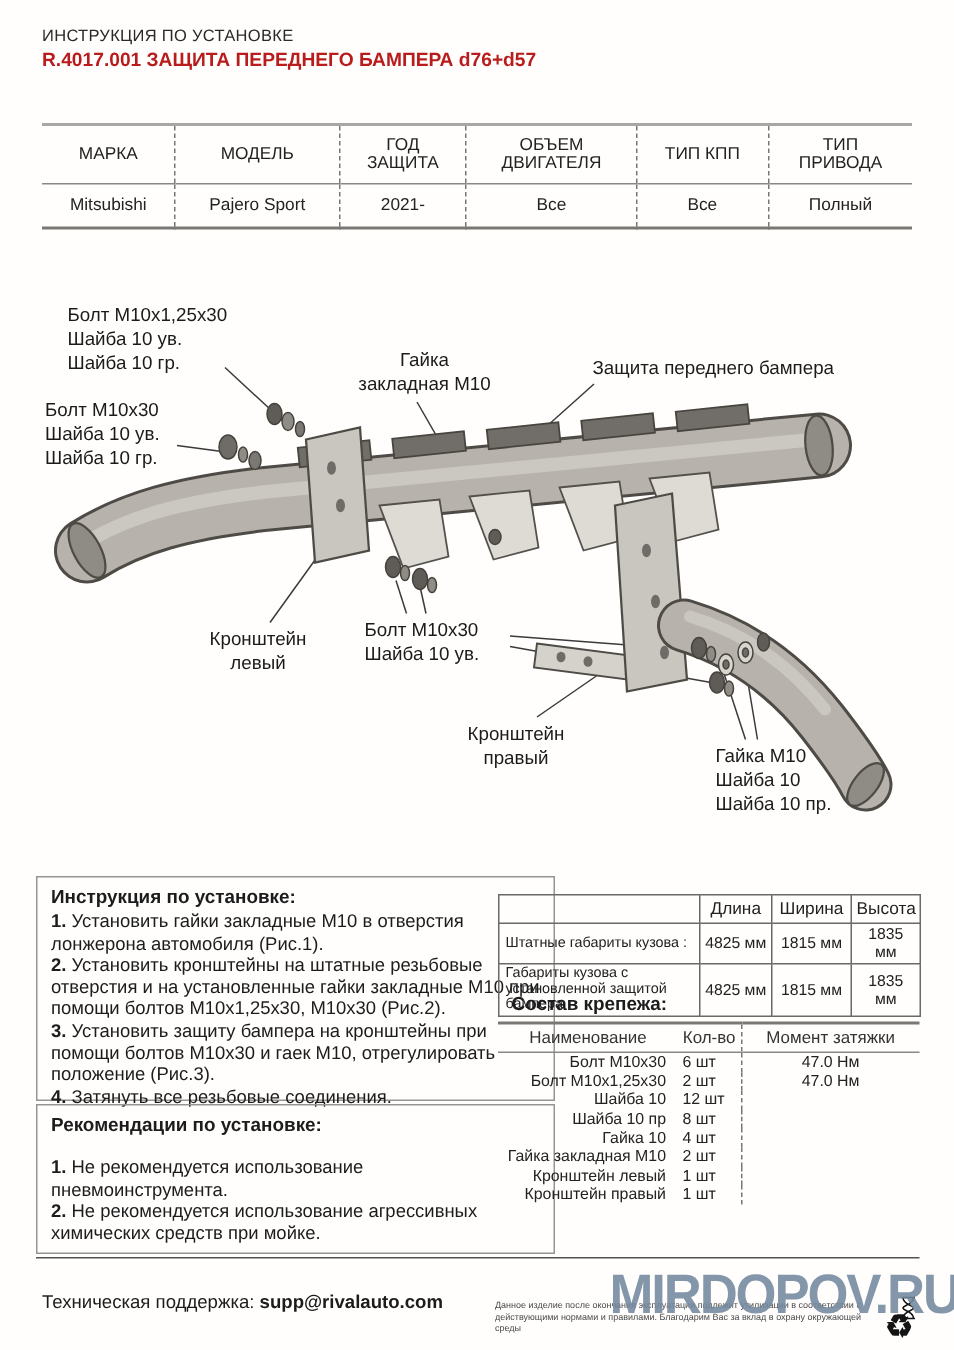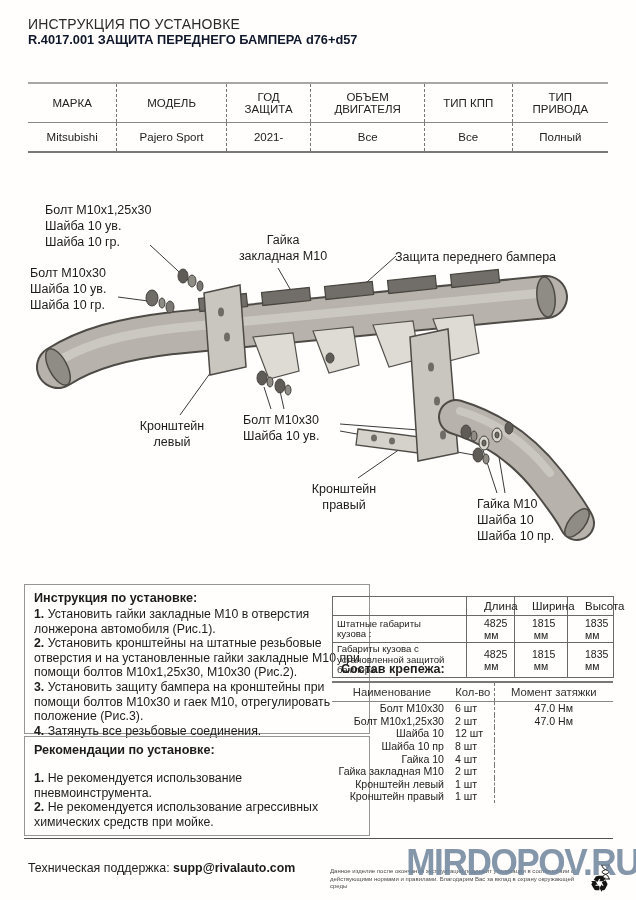--- a/index.html
+++ b/index.html
@@ -1,22 +1,22 @@
 <!DOCTYPE html>
 <html><head>
 <meta charset="utf-8">
 <style>
   html,body{margin:0;padding:0;background:#e8e8e8;}
   .page{position:relative;width:636px;height:900px;background:#fffefd;
         font-family:"Liberation Sans",sans-serif;color:#1c1c1c;overflow:hidden;margin:0 auto;}
 
   
   .hdr{position:absolute;left:28px;top:16px;line-height:16px;}
-  .hdr .l1{font-size:14px;color:#2a2a2a;letter-spacing:.2px;}
-  .hdr .l2,.hdr .l3{font-size:12.8px;font-weight:bold;color:#0f172a;}
+  .hdr .l1{font-size:11px;color:#2a2a2a;letter-spacing:.2px;}
+  .hdr .l2,.hdr .l3{font-size:12.8px;font-weight:bold;color:#b91c1c;}
 
   
   table{border-collapse:collapse;}
   .spec{position:absolute;left:28px;top:82px;width:580px;
         border-top:2px solid #a9a7a4;border-bottom:2px solid #7a7875;}
   .spec th,.spec td{border-left:1px dashed #777;font-weight:normal;text-align:center;
         font-size:11.5px;color:#222;padding:2px 3px;white-space:pre-line;}
   .spec th:first-child,.spec td:first-child{border-left:none;}
   .spec thead th{height:34px;border-bottom:1px solid #8a8886;}
   .spec tbody td{height:24px;}
@@ -32,21 +32,21 @@
         box-sizing:border-box;padding:5px 9px;font-size:12.3px;line-height:14.6px;}
   .tbox.instr{top:584px;height:150px;}
   .tbox.reco{top:736px;height:100px;}
   .tbox h3{margin:0 0 1px 0;font-size:12.6px;line-height:16px;}
   .tbox p{margin:0;}
   .tbox.reco p.first{margin-top:13px;}
 
   
   .dims{position:absolute;left:332px;top:596px;width:281px;table-layout:fixed;}
   .dims th,.dims td{border:1px solid #6b6966;font-weight:normal;text-align:center;
-        font-size:10.5px;color:#222;padding:1px 17px;}
+        font-size:10.5px;color:#222;padding:1px 3px;}
   .dims th{font-size:11.5px;height:16px;}
   .dims td.lbl{text-align:left;font-size:9.6px;line-height:10.5px;padding-left:4px;}
   .dims col.c0{width:134px}.dims col.c1{width:48px}.dims col.c2{width:53px}.dims col.c3{width:46px}
 
   .sostav-h{position:absolute;left:341px;top:662px;font-size:12.6px;font-weight:bold;}
 
   
   .fast{position:absolute;left:332px;top:681px;width:281px;table-layout:fixed;}
   .fast col.c0{width:120px}.fast col.c1{width:42px}.fast col.c2{width:119px}
   .fast th{font-weight:normal;font-size:11.3px;color:#333;height:16px;
@@ -194,21 +194,21 @@
     </svg>
 
     <div class="dlabel" style="left:17px;top:17px;">Болт М10х1,25х30
 Шайба 10 ув.
 Шайба 10 гр.</div>
     <div class="dlabel" style="left:2px;top:80px;">Болт М10х30
 Шайба 10 ув.
 Шайба 10 гр.</div>
     <div class="dlabel center" style="left:185px;top:47px;width:140px;">Гайка
 закладная М10</div>
-    <div class="dlabel" style="left:367px;top:64px;">Защита переднего бампера</div>
+    <div class="dlabel" style="left:367px;top:52px;">Защита переднего бампера</div>
     <div class="dlabel center" style="left:89px;top:233px;width:110px;">Кронштейн
 левый</div>
     <div class="dlabel" style="left:215px;top:227px;">Болт М10х30
 Шайба 10 ув.</div>
     <div class="dlabel center" style="left:261px;top:296px;width:110px;">Кронштейн
 правый</div>
     <div class="dlabel" style="left:449px;top:311px;">Гайка М10
 Шайба 10
 Шайба 10 пр.</div>
   </div>

